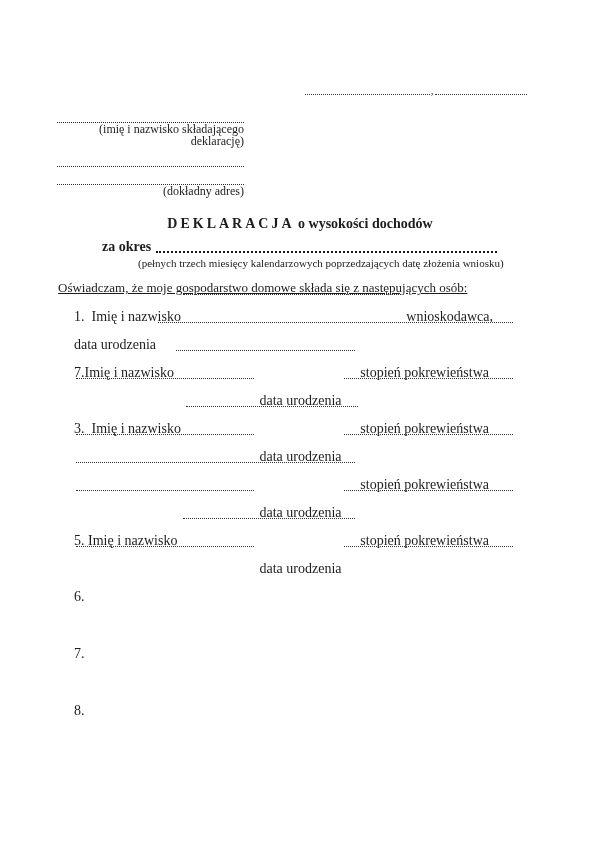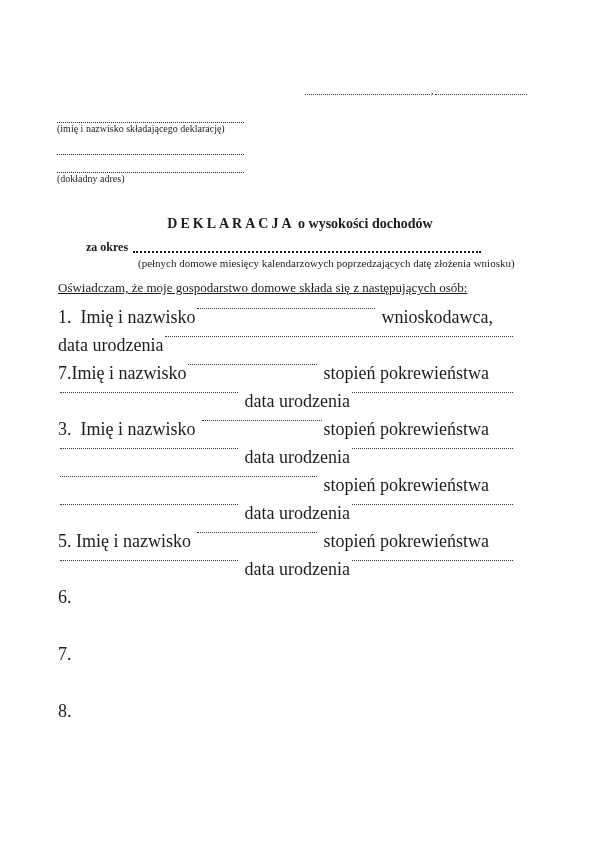--- a/index.html
+++ b/index.html
@@ -10,39 +10,39 @@
   }
   
   .hr-line{position:absolute;left:305px;top:84px;width:222px;height:14px;display:flex;align-items:stretch;}
   .dfill{position:relative;flex:1.35;}
   .dfill::after{content:"";position:absolute;left:0;right:0;bottom:3px;border-bottom:1.6px dotted #3a3a3a;}
   .dfill.d2{flex:1;}
   .comma{font-size:11px;line-height:16px;padding:0 1px;align-self:flex-end;}
   
   .hl-block{position:absolute;left:57px;top:114px;width:187px;}
   .dl{height:8px;border-bottom:1.6px dotted #2a2a2a;}
-  .cap{font-size:10px;line-height:12px;text-align:left;color:#1c1c1c;}
+  .cap{font-size:12px;line-height:12px;text-align:right;color:#1c1c1c;}
   .dl2{height:19px;}
   .dl3{height:17px;}
   
   .title{position:absolute;left:0;top:215px;width:600px;text-align:center;font-weight:bold;font-size:14px;line-height:18px;}
   .t1{letter-spacing:3px;}
   .t2{white-space:pre;}
   
-  .period{position:absolute;left:86px;top:238px;width:395px;height:18px;display:flex;font-weight:bold;font-size:12px;line-height:18px;}
+  .period{position:absolute;left:102px;top:238px;width:395px;height:18px;display:flex;font-weight:bold;font-size:14px;line-height:18px;}
   .plabel{white-space:pre;}
   .pdots{flex:1;position:relative;margin-left:5px;}
   .pdots::after{content:"";position:absolute;left:0;right:0;bottom:3px;border-bottom:2.2px dotted #151515;}
   
   .pnote{position:absolute;left:138px;top:257px;width:380px;font-size:11px;line-height:13px;}
   
   .intro{position:absolute;left:58px;top:280px;width:520px;font-size:13px;line-height:16px;text-decoration:underline;}
   
   .rows{position:absolute;left:58px;top:303px;width:457px;}
-  .row{display:flex;height:28px;font-size:18px;line-height:28px;align-items:center;}
+  .row{display:flex;height:28px;font-size:14px;line-height:28px;align-items:flex-start;margin-left:16px;}
   .seg{white-space:pre;}
   .dots{flex:1 1 auto;position:relative;margin:0 2px;}
   .dots::after{content:"";position:absolute;left:0;right:0;bottom:8px;border-bottom:1.7px dotted #333333;}
   .dots.lead{flex:0 0 178px;}
   .rows .row:nth-child(1){padding-right:22px;}
   .rows .row:nth-child(3),
   .rows .row:nth-child(5),
   .rows .row:nth-child(7),
   .rows .row:nth-child(9){padding-right:26px;}
   .rows .row:nth-child(12),
@@ -67,21 +67,21 @@
     <div class="cap">(dokładny adres)</div>
   </div>
 
   <div class="title"><span class="t1">DEKLARACJA</span><span class="t2"> o wysokości dochodów</span></div>
 
   <div class="period">
     <span class="plabel">za okres</span>
     <span class="pdots"></span>
   </div>
 
-  <div class="pnote">(pełnych domowe miesięcy kalendarzowych poprzedzających datę złożenia wniosku)</div>
+  <div class="pnote">(pełnych trzech miesięcy kalendarzowych poprzedzających datę złożenia wniosku)</div>
 
   <div class="intro">Oświadczam, że moje gospodarstwo domowe składa się z następujących osób:</div>
 
   <div class="rows" id="rows">
       <div class="row">
         <span class="seg">1.  Imię i nazwisko</span>
         <span class="dots"></span>
         <span class="seg"> wnioskodawca,</span>
       </div>
       <div class="row">

